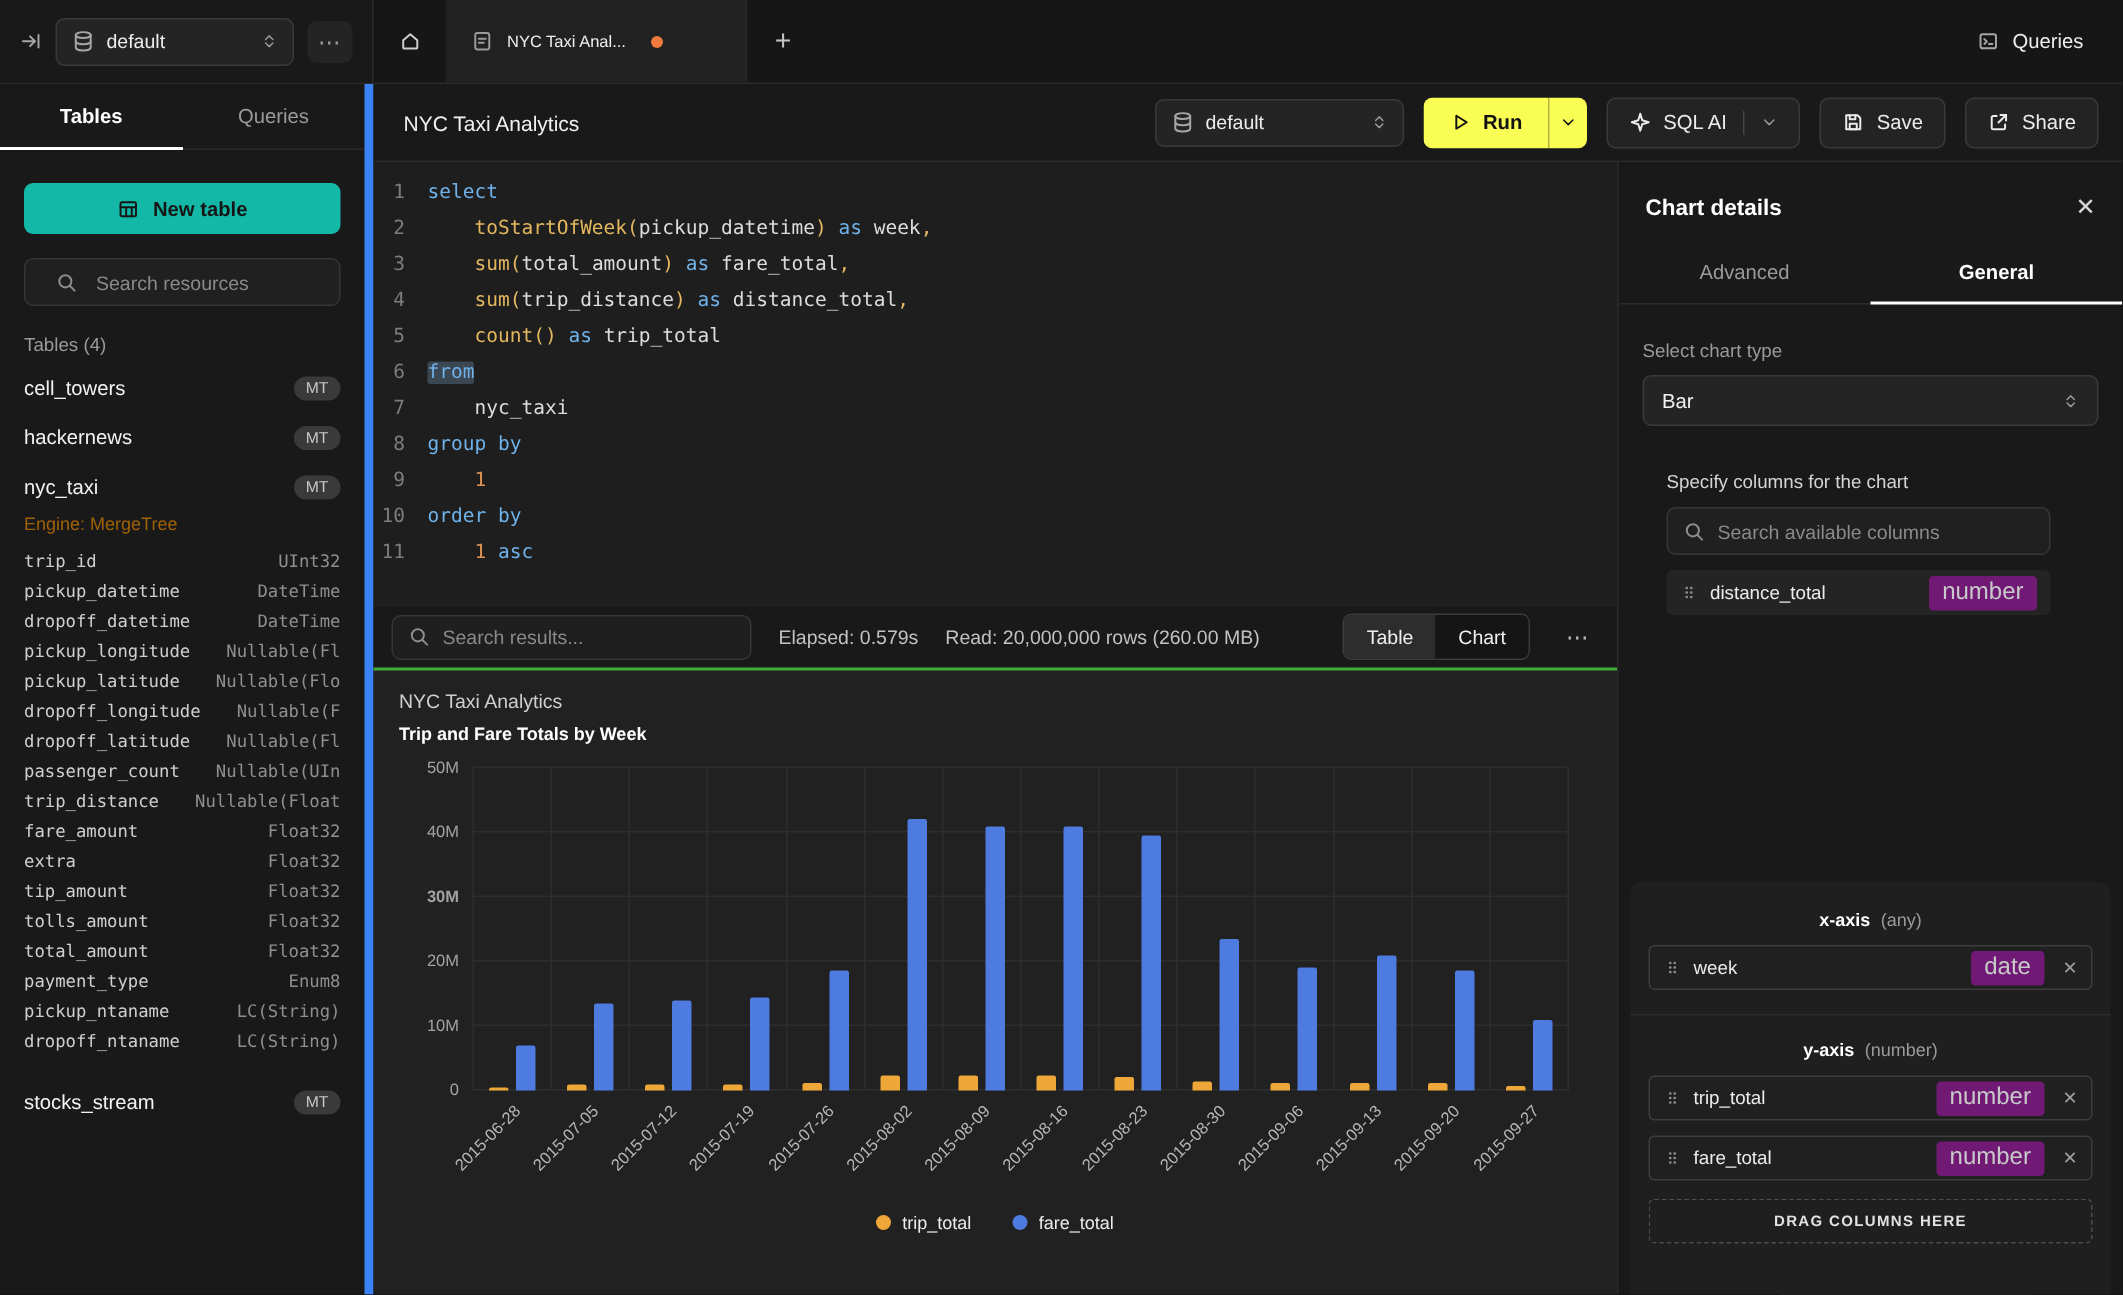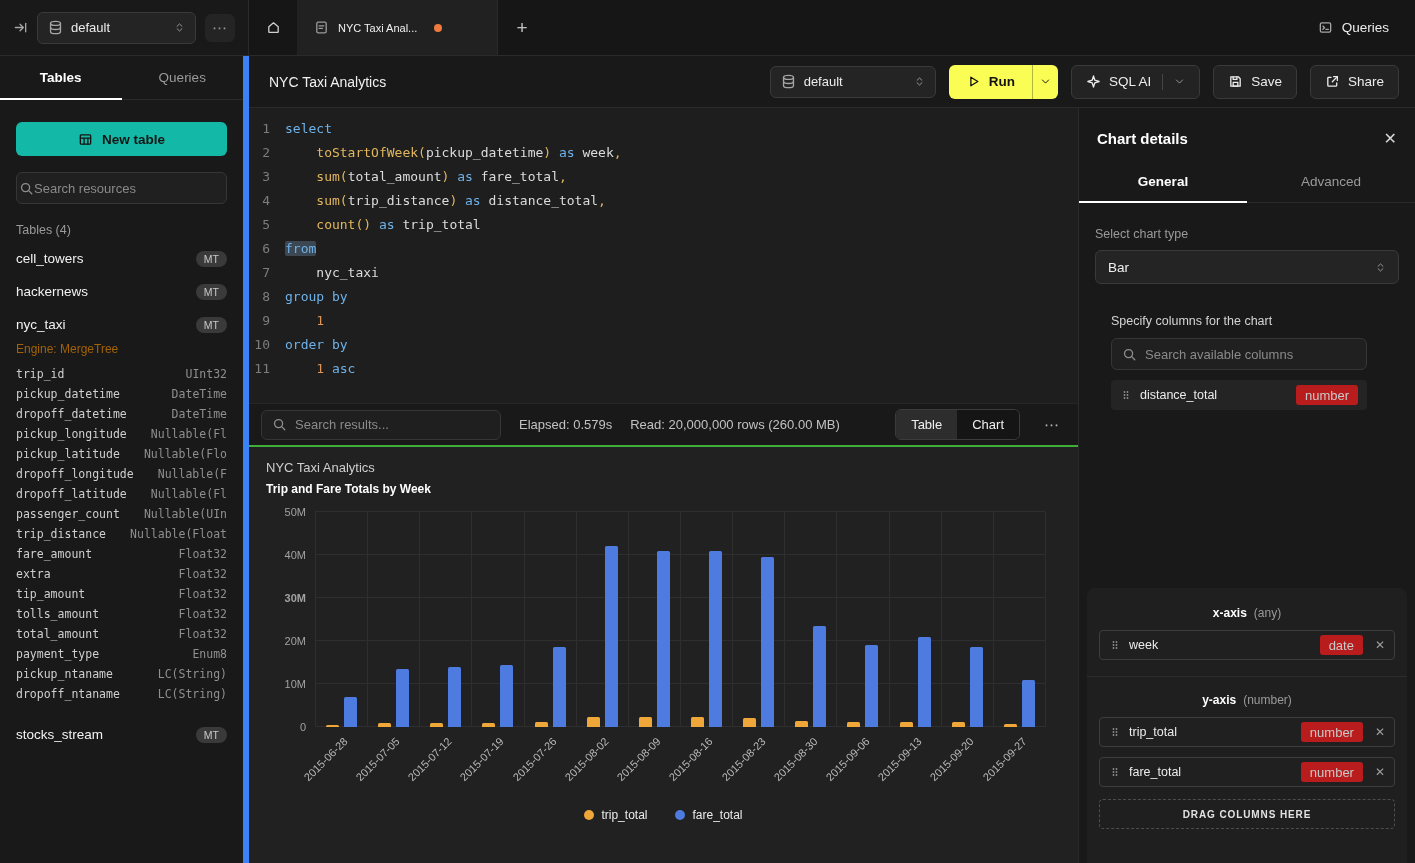--- a/index.html
+++ b/index.html
@@ -32,21 +32,21 @@
 
 
 .body{flex:1;display:flex;min-height:0}
 .sidebar{width:249px;flex:none;background:#191919;border-right:6px solid #3b82f6;display:flex;flex-direction:column;overflow:hidden}
 .sb-tabs{display:flex;height:44px;flex:none;border-bottom:1px solid #2a2a2a}
 .sb-tab{flex:1;display:flex;align-items:center;justify-content:center;font-size:13.5px;color:#9a9a9a;position:relative;cursor:pointer}
 .sb-tab.active{color:#fff;font-weight:bold}
 .sb-tab.active::after{content:"";position:absolute;bottom:-1px;left:0;right:0;height:2px;background:#fff}
 .new-table{margin:22px 16px 0;height:34px;flex:none;background:#14b8a6;color:#161616;border-radius:6px;display:flex;align-items:center;justify-content:center;gap:9px;font-size:13.5px;font-weight:600}
 .new-table .ic{stroke:#161616}
-.sb-search{margin:16px 16px 0;height:32px;flex:none;background:#202020;border:1px solid #363636;border-radius:6px;display:flex;align-items:center;gap:0;padding:0 2px;color:#8e8e8e}
+.sb-search{margin:16px 16px 0;height:32px;flex:none;background:#202020;border:1px solid #363636;border-radius:6px;display:flex;align-items:center;gap:12px;padding:0 20px;color:#8e8e8e}
 .sb-caption{margin:19px 16px 5px;color:#9a9a9a;font-size:12.5px}
 .table-list{padding:0 16px 10px;overflow:hidden}
 .t-row{display:flex;align-items:center;justify-content:space-between;height:33px;cursor:pointer}
 .t-name{font-size:13.5px;color:#f2f2f2}
 .t-badge{background:#3a3a3a;color:#c9c9c9;font-size:10.5px;padding:2px 8px;border-radius:9px}
 .t-engine{color:#a16207;font-size:12px;margin:1px 0 8px}
 .c-row{display:flex;justify-content:space-between;height:20px;line-height:20px;font-family:"DejaVu Sans Mono",monospace;font-size:11.5px}
 .c-name{color:#cfcfcf}
 .c-type{color:#8f8f8f}
 
@@ -114,21 +114,21 @@
 .cd-tab.active::after{content:"";position:absolute;bottom:-1px;left:0;right:0;height:2px;background:#fff}
 .cd-body{flex:1;display:flex;flex-direction:column;min-height:0}
 .cd-label{color:#9a9a9a;font-size:12.5px;margin:24px 16px 9px}
 .cd-select{margin:0 16px;height:34px;flex:none;background:#242424;border:1px solid #3a3a3a;border-radius:6px;display:flex;align-items:center;justify-content:space-between;padding:0 12px;font-size:13.5px;color:#f0f0f0;cursor:pointer}
 .cd-group{margin:30px 48px 0 32px}
 .cd-label2{color:#d4d4d4;font-size:12.5px;margin-bottom:10px}
 .cd-search{height:32px;background:#202020;border:1px solid #363636;border-radius:6px;display:flex;align-items:center;gap:8px;padding:0 10px;color:#8e8e8e}
 .cd-item{height:30px;display:flex;align-items:center;gap:8px;background:#242424;border-radius:4px;padding:0 9px;margin-top:10px;font-size:12.5px;color:#ececec}
 .cd-item.bordered{border:1px solid #3d3d3d;background:#202020}
 .cd-item-name{white-space:nowrap}
-.cd-badge{background:#b91c1c;color:#c9c9c9;font-size:13px;padding:2.5px 9px;border-radius:3px;flex:none}
+.cd-badge{background:#701a75;color:#c9c9c9;font-size:16px;padding:2.5px 9px;border-radius:3px;flex:none}
 .cd-x{color:#9e9e9e;font-size:12px;margin-left:4px;cursor:pointer}
 .spacer{flex:1}
 .handle{color:#8f8f8f;display:flex;cursor:grab}
 .axes-card{margin:auto 8px 0;background:#1f1f1f;border-radius:8px 8px 0 0;padding:14px 12px 34px;flex:none}
 .axis-head{text-align:center;font-size:12px;color:#fff;margin-top:4px}
 .axis-head b{font-weight:bold}
 .axis-head .hint{color:#9a9a9a;margin-left:7px;font-weight:normal}
 .axis-sep{height:1px;background:#2c2c2c;margin:16px -12px}
 .drop-zone{margin-top:12px;border:1px dashed #4d4d4d;border-radius:4px;height:30px;display:grid;place-items:center;font-size:10px;font-weight:bold;letter-spacing:.9px;color:#e2e2e2}
 </style>
@@ -566,22 +566,22 @@
               </div>
           </div>
         </div>
 
         <aside class="right-panel">
           <div class="cd-head">
             <span class="cd-title">Chart details</span>
             <button class="cd-close">✕</button>
           </div>
           <div class="cd-tabs">
+            <div class="cd-tab">Advanced</div>
             <div class="cd-tab active">General</div>
-            <div class="cd-tab">Advanced</div>
           </div>
           <div class="cd-body">
             <div class="cd-label">Select chart type</div>
             <div class="cd-select">
               <span>Bar</span>
               <span class="icon-btn muted">
                 <svg class="ic ic-xs" viewBox="0 0 16 16">
                     <path d="M4.5 6.2 8 2.8l3.5 3.4"></path>
                     <path d="M4.5 9.8 8 13.2l3.5-3.4"></path>
                   </svg>

